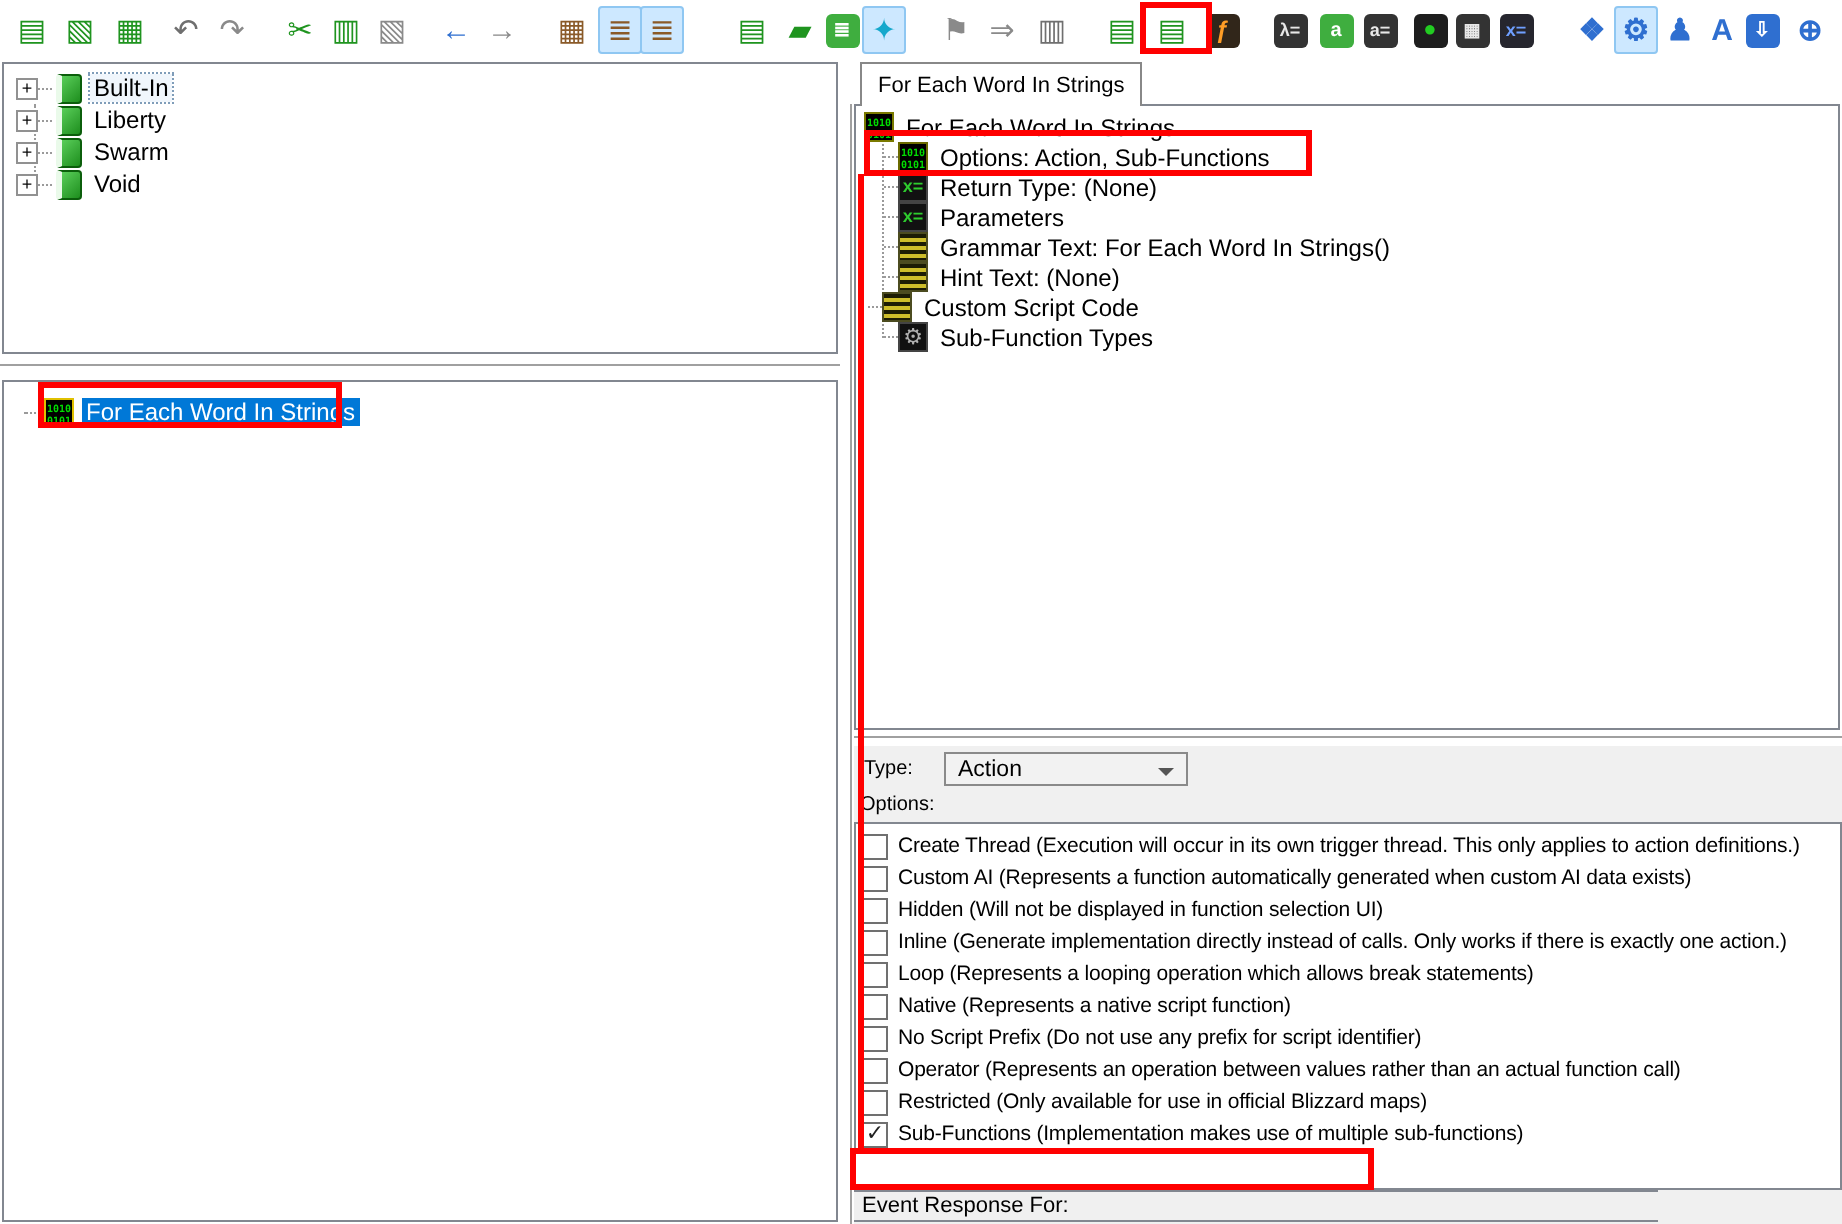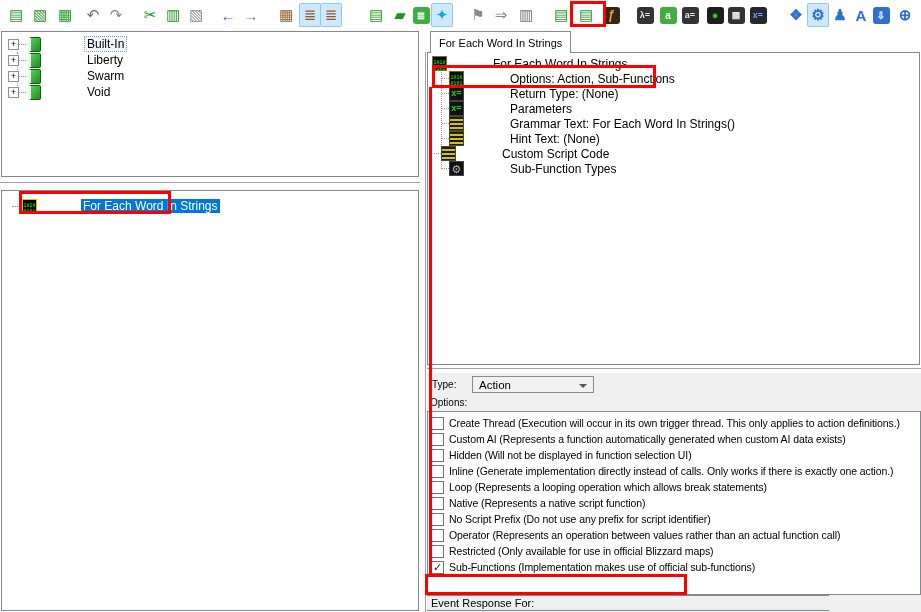--- a/index.html
+++ b/index.html
@@ -22,21 +22,21 @@
   .chip-blue { background:#26262e; color:#6f9fff; font-size:9px; }
   .chip-bluesolid { background:#2f6fd0; color:#fff; }
   
   .panel { position:absolute; background:#fff; border:1px solid #828790; }
   .splitter { position:absolute; border-top:1px solid #a0a0a0; border-bottom:1px solid #fff; height:3px; }
   
   .trow { display:flex; align-items:center; height:16px; position:relative; }
   .exp { width:11px; height:11px; border:1px solid #919191; background:#fff; font:9px/9px "Liberation Sans",sans-serif; text-align:center; flex:none; }
   .stub { width:7px; border-top:1px dotted #9a9a9a; flex:none; }
   .book { width:13px; height:15px; background:linear-gradient(135deg,#5ace5a,#1e8e1e); border:1px solid #0b5e0b; border-left:3px solid #eafaea; border-radius:2px; flex:none; margin:0 4px 0 2px; }
-  .lbl { white-space:nowrap; padding:0 2px;margin-left:40px; }
+  .lbl { white-space:nowrap; padding:0 2px; }
   .lbl.focus { background:#f0f6fc; outline:1px dotted #7f9db9; }
   .vline { position:absolute; border-left:1px dotted #9a9a9a; }
   .binicon { width:15px; height:15px; background:#000; border:1px solid #6b6b00; color:#00dd00;
     font-family:"DejaVu Sans Mono",monospace; font-size:5px; line-height:6px; font-weight:bold;
     word-break:break-all; overflow:hidden; text-align:center; padding-top:2px; flex:none; }
   .binicon.ysel { border:1px solid #e0c000; }
   .xicon { width:15px; height:15px; background:#111; border:1px solid #444; color:#2ecc2e; font-weight:bold; font-size:9px; line-height:13px; text-align:center; flex:none; }
   .txticon { width:15px; height:15px; border:1px solid #4c4c20; background:repeating-linear-gradient(#1c1c04 0 2px,#cdbd2a 2px 4px); flex:none; }
   .gearicon { width:15px; height:15px; background:#111; border:1px solid #444; color:#b0b0b0; font-size:11px; line-height:14px; text-align:center; flex:none; }
   .gap4 { width:4px; flex:none; }
@@ -309,21 +309,21 @@
     <div class="crow">
       <span class="cbox"></span>
       <span class="txt">Operator (Represents an operation between values rather than an actual function call)</span>
     </div>
     <div class="crow">
       <span class="cbox"></span>
       <span class="txt">Restricted (Only available for use in official Blizzard maps)</span>
     </div>
     <div class="crow">
       <span class="cbox">✓</span>
-      <span class="txt">Sub-Functions (Implementation makes use of official sub-functions)</span>
+      <span class="txt">Sub-Functions (Implementation makes use of multiple sub-functions)</span>
     </div>
   </div>
 
   <div class="eventbar">
     <span>Event Response For:</span>
   </div>
 </div>
 
 <div class="ann" style="left:570px; top:1px; width:36px; height:26px;"></div>
 <div class="ann" style="left:19px; top:191px; width:152px; height:23px;"></div>

